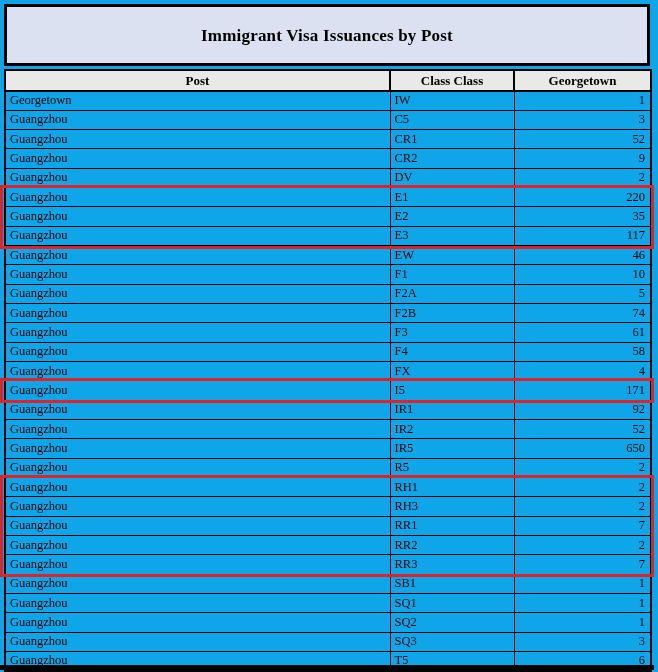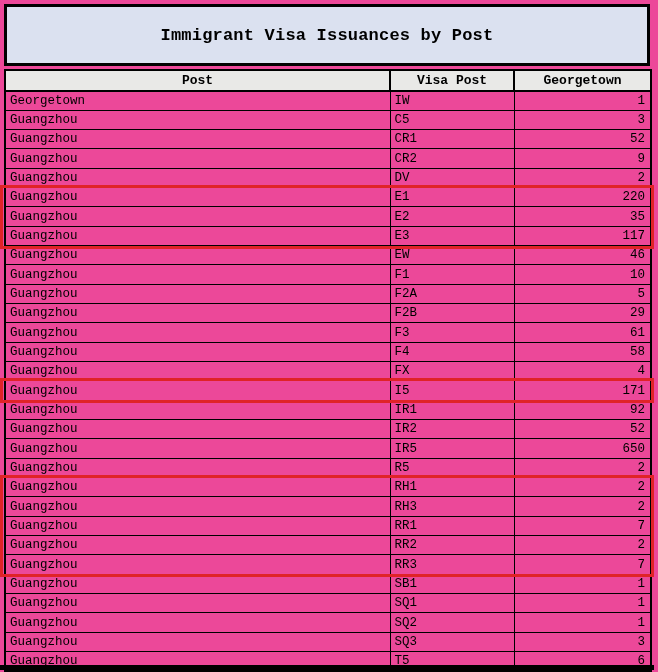--- a/index.html
+++ b/index.html
@@ -6,23 +6,23 @@
     --title-bg:#dbe1f0;
     --header-bg:#e9e9e7;
     --red:#e02327;
     --ink:#000000;
   }
   *{margin:0;padding:0;box-sizing:border-box;}
   html,body{background:#ffffff;}
   .page{
     position:relative;
     width:658px;height:672px;
-    background:#ec4899;
+    background:#0ea5e9;
     overflow:hidden;
-    font-family:Liberation Mono, monospace;
+    font-family:Liberation Serif, serif;
     color:var(--ink);
     padding:4px 0 0 4px;
   }
   .title-box{
     width:646px;
     height:62px;
     border:3px solid var(--ink);
     background:var(--title-bg);
     display:flex;
     flex-direction:column;
@@ -97,21 +97,21 @@
   <div class="table-wrap">
     <table class="visa-table">
       <colgroup>
         <col class="c-post">
         <col class="c-class">
         <col class="c-iss">
       </colgroup>
       <thead>
         <tr>
           <th>Post</th>
-          <th>Visa Post</th>
+          <th>Class Class</th>
           <th>Georgetown</th>
         </tr>
       </thead>
       <tbody>
           <tr>
     <td>Georgetown</td>
     <td>IW</td>
     <td class="num">1</td>
   </tr>
           <tr>
@@ -160,21 +160,21 @@
     <td class="num">10</td>
   </tr>
           <tr>
     <td>Guangzhou</td>
     <td>F2A</td>
     <td class="num">5</td>
   </tr>
           <tr>
     <td>Guangzhou</td>
     <td>F2B</td>
-    <td class="num">29</td>
+    <td class="num">74</td>
   </tr>
           <tr>
     <td>Guangzhou</td>
     <td>F3</td>
     <td class="num">61</td>
   </tr>
           <tr>
     <td>Guangzhou</td>
     <td>F4</td>
     <td class="num">58</td>

